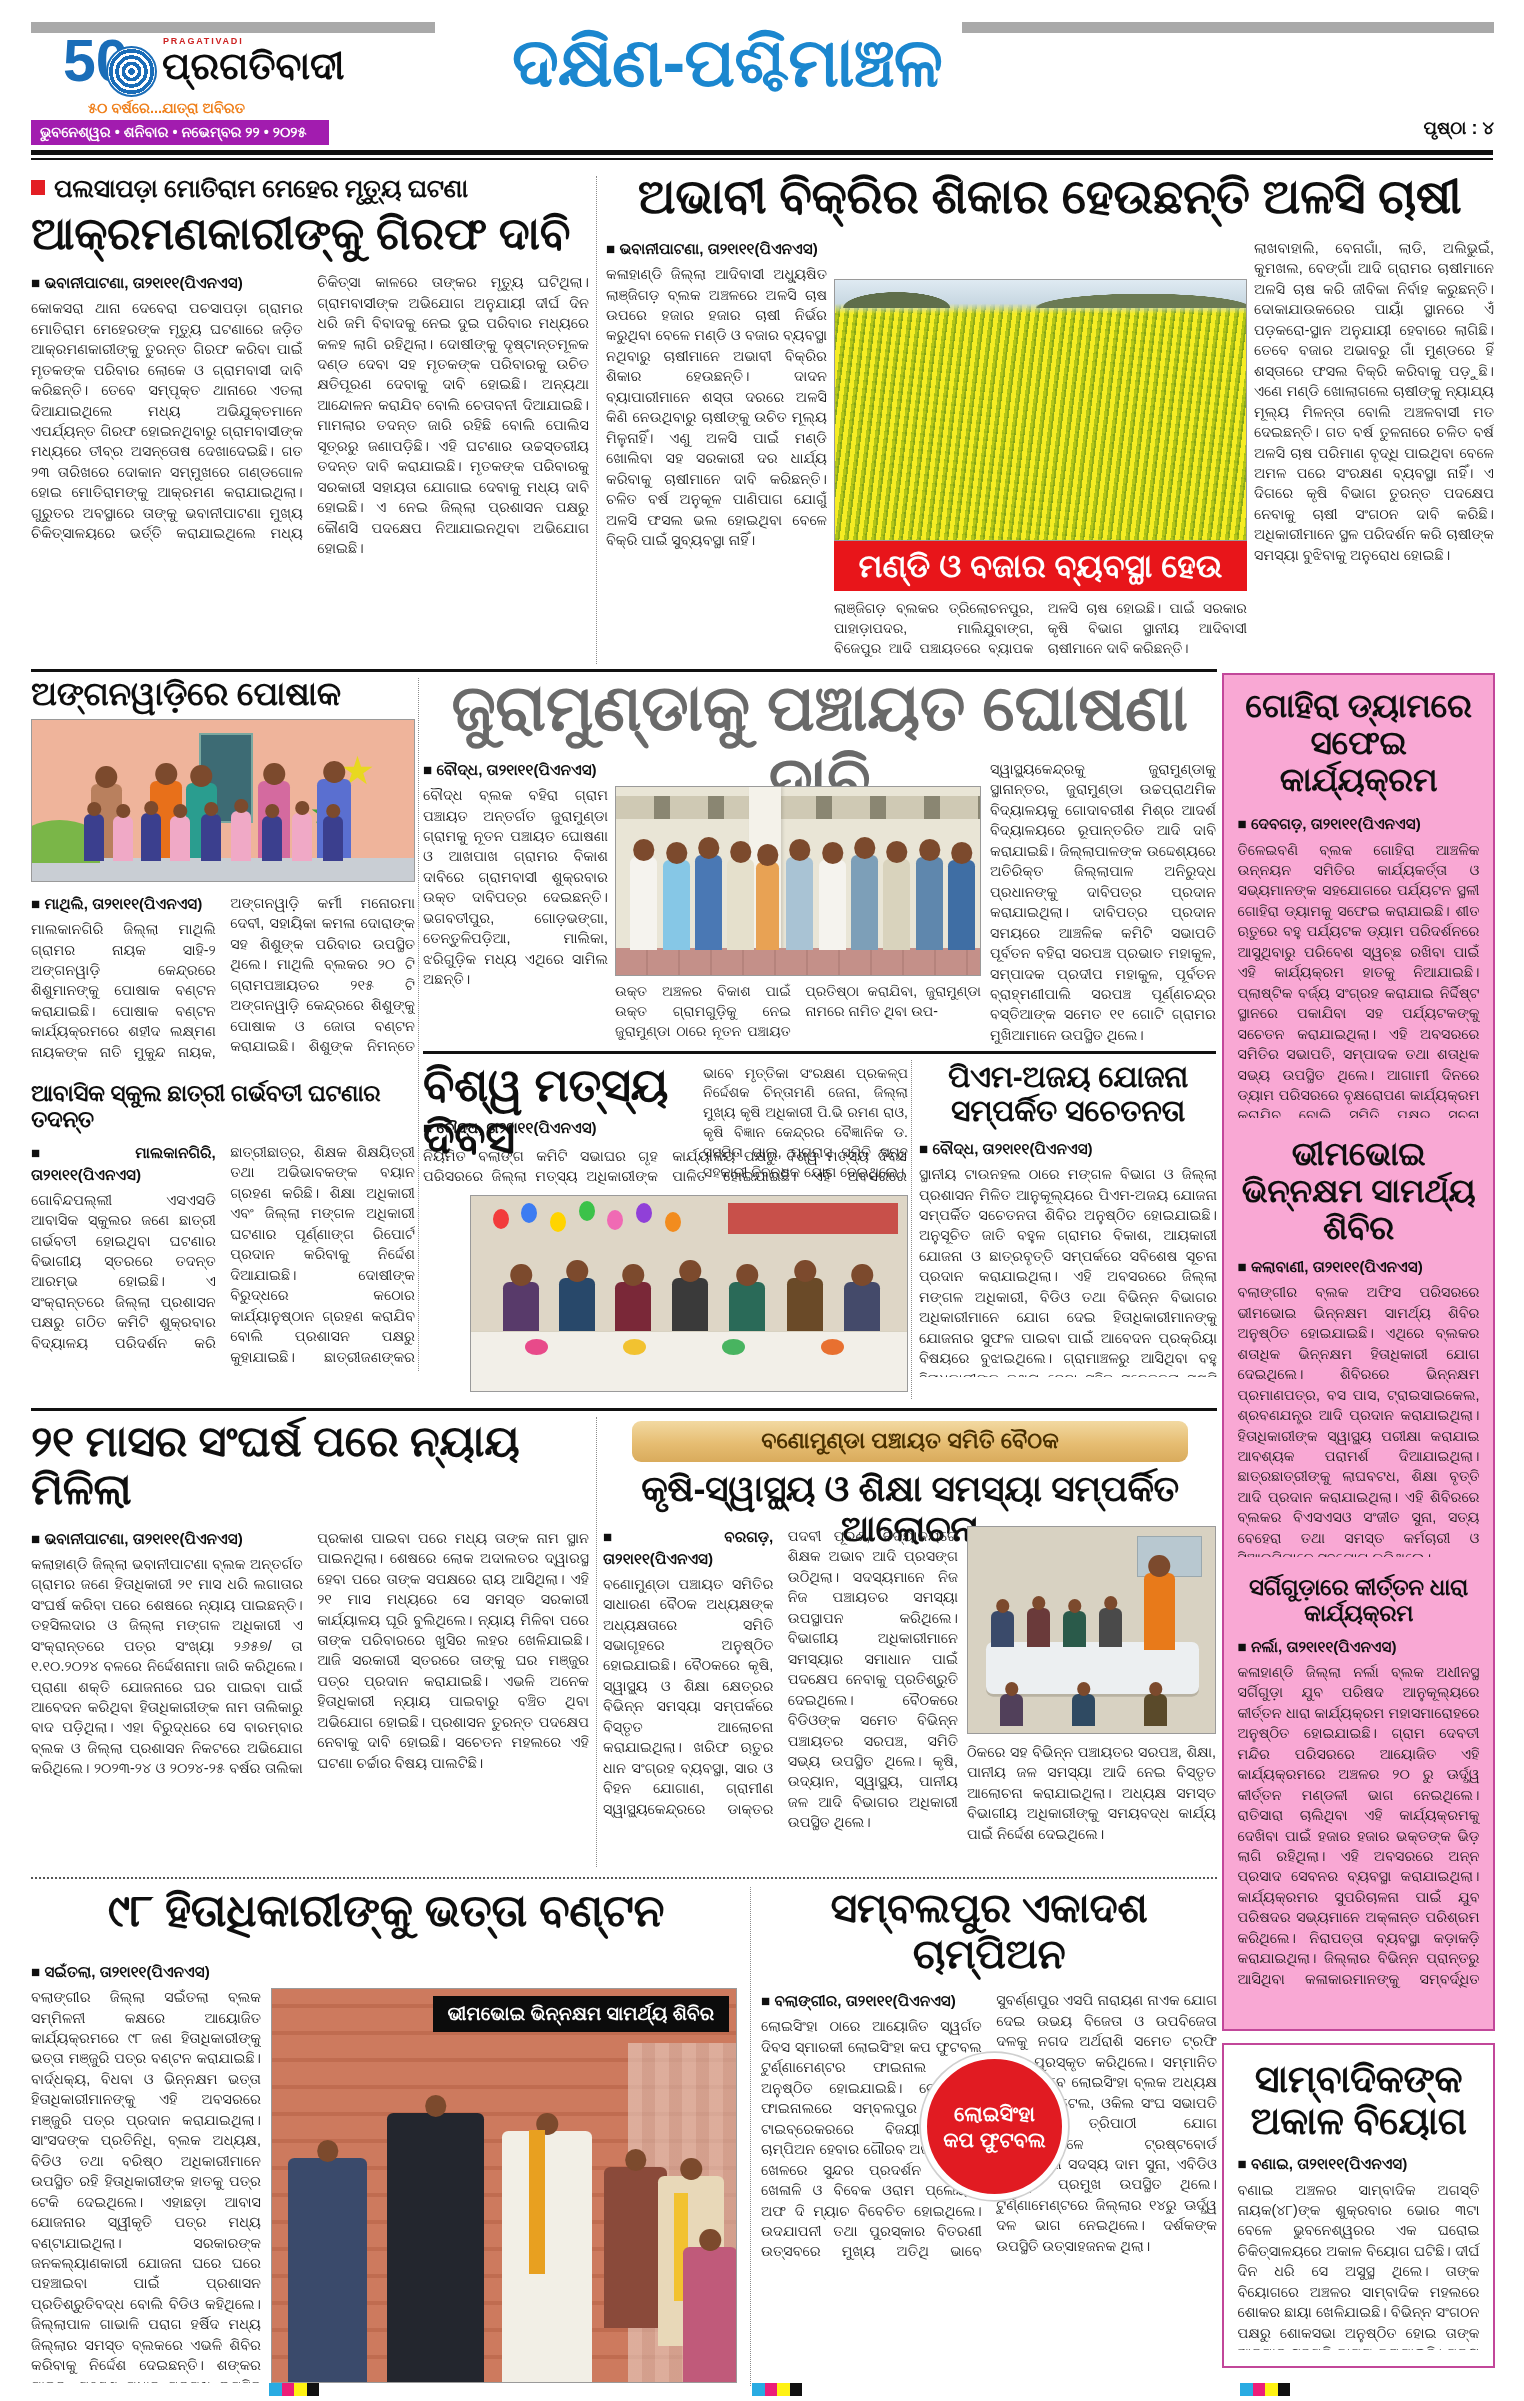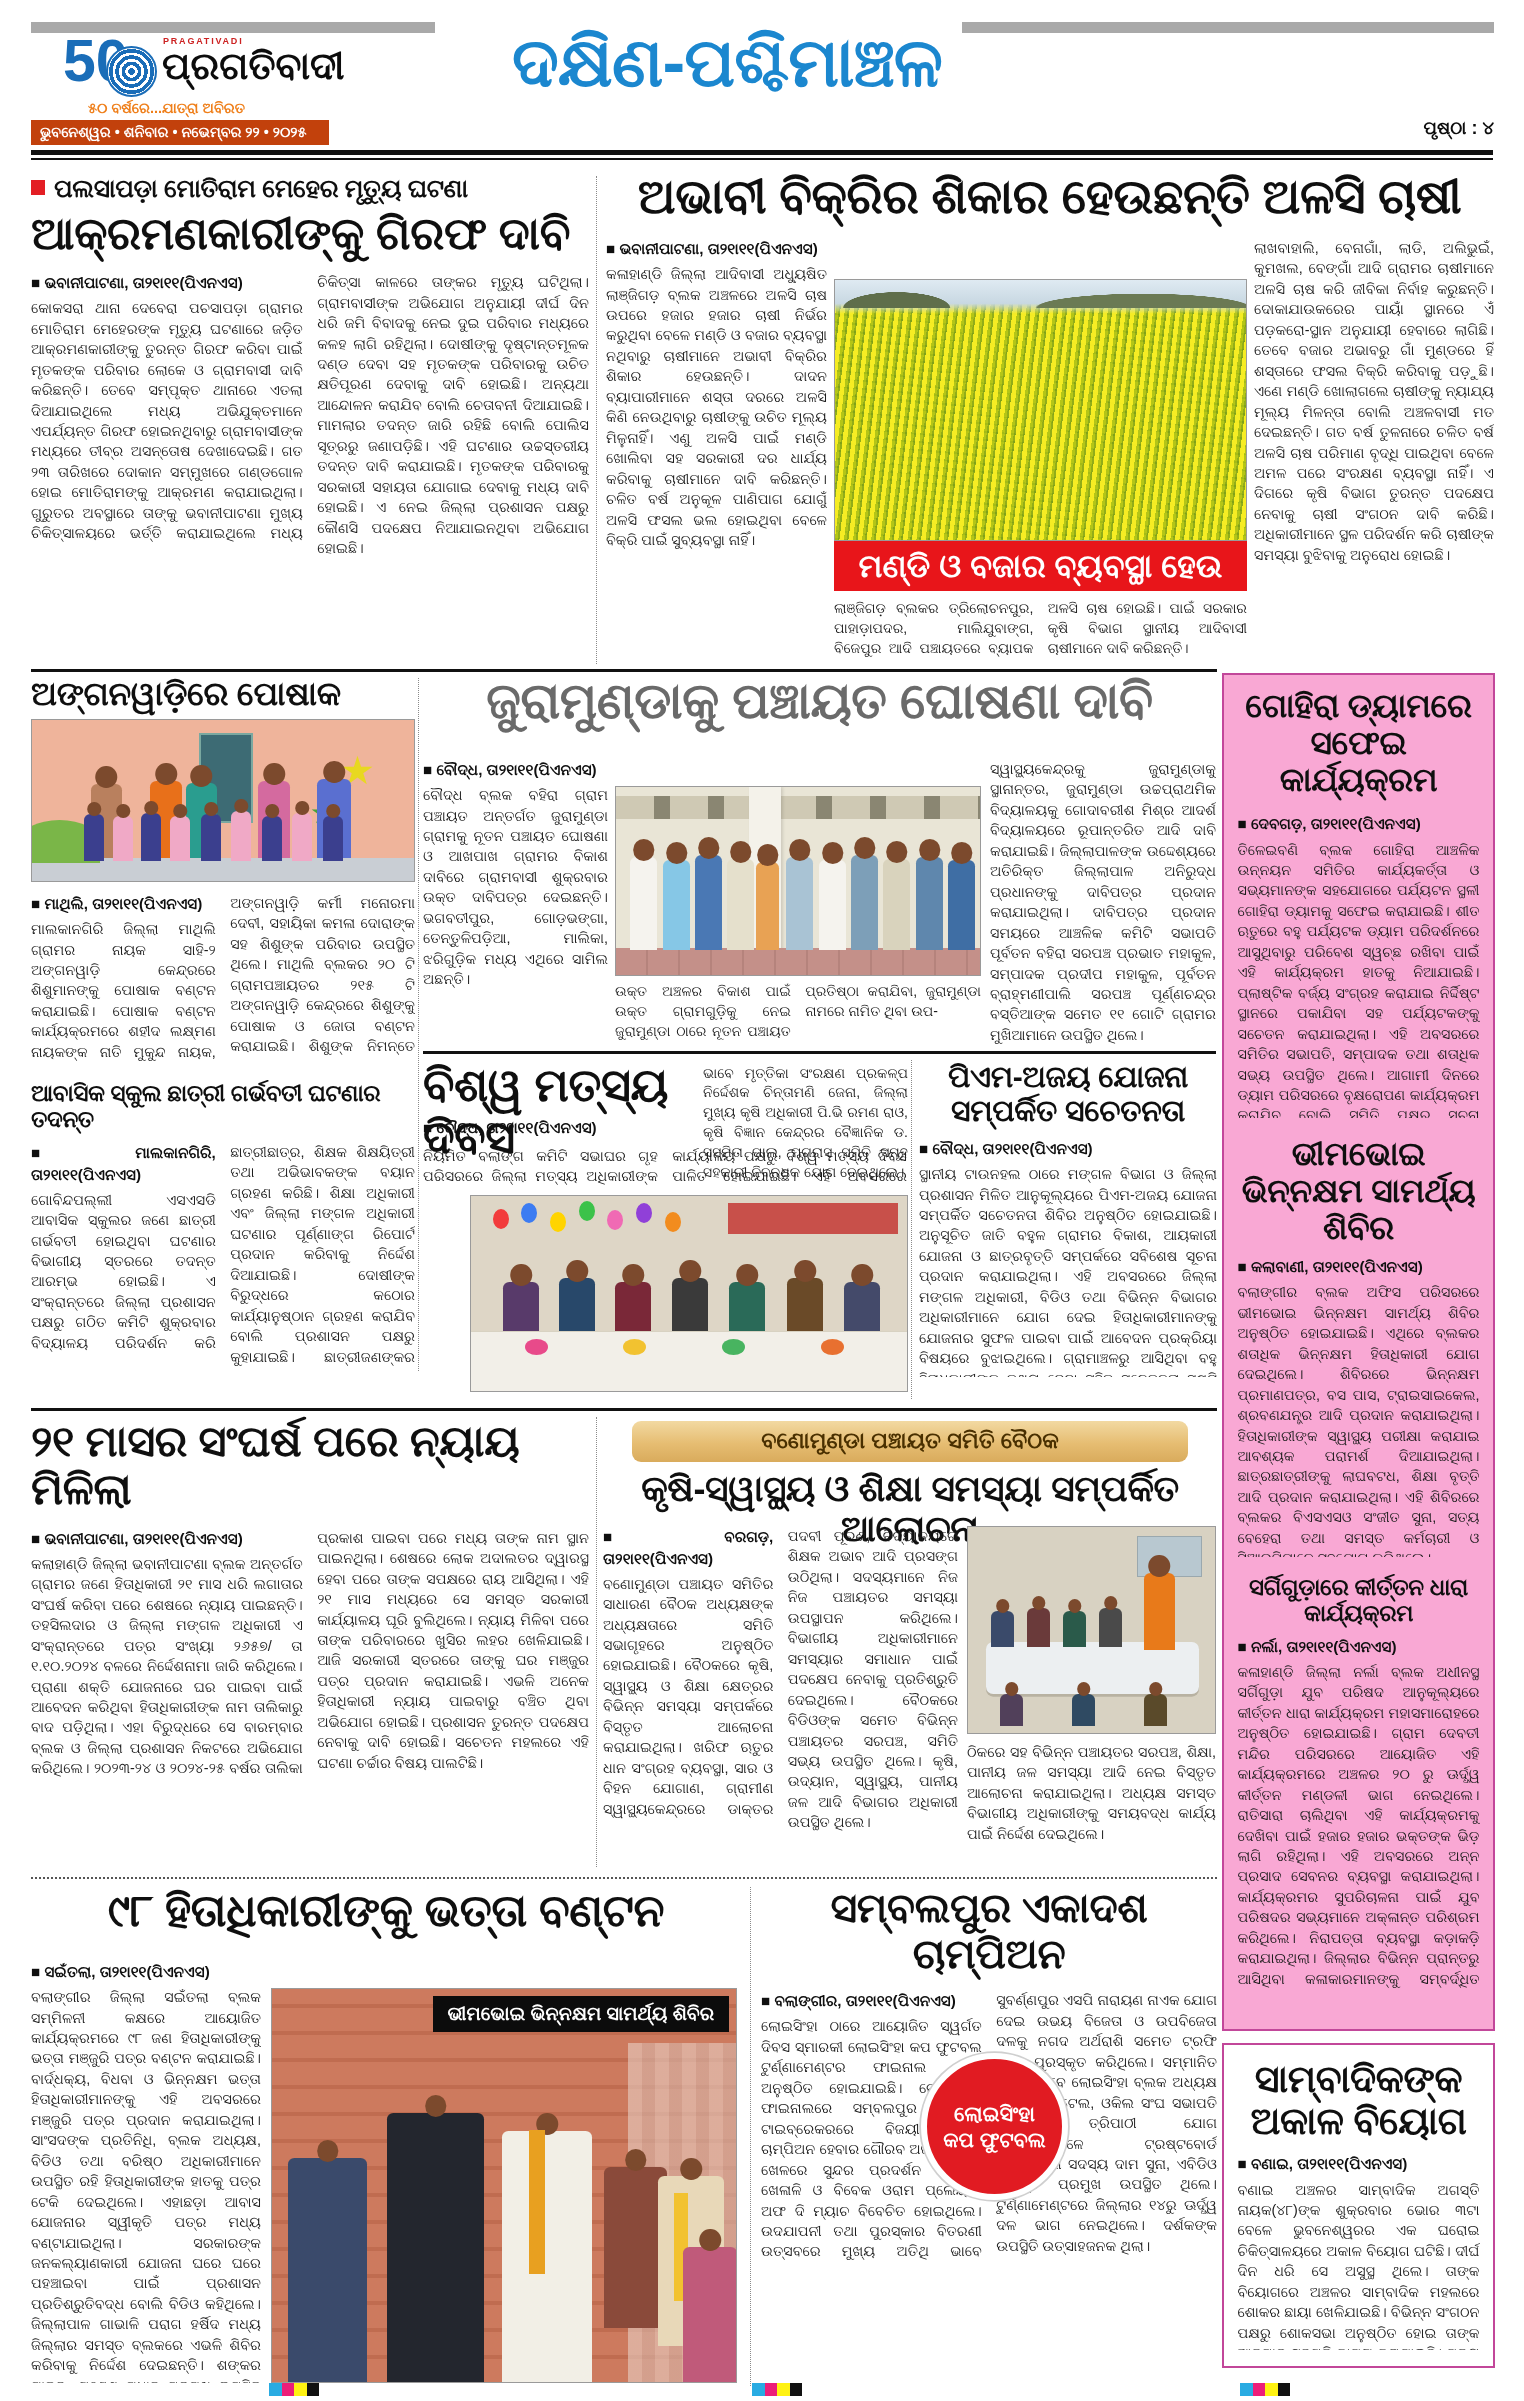--- a/index.html
+++ b/index.html
@@ -47,21 +47,21 @@
       <span class="abs" style="left:43px;top:14.4px;width:47px;height:47px;border-radius:50%;
                    background:repeating-radial-gradient(circle at 50% 50%, #1a6db8 0 3.6px, #ffffff 3.6px 6.3px);
                    border:2.7px solid #1a6db8;"></span>
       <span class="abs" style="left:100px;top:3.6px;font-size:9px;letter-spacing:1.8px;color:#cc2222;font-weight:700;">PRAGATIVADI</span>
       <span class="abs" style="left:99px;top:14.4px;font-size:38px;font-weight:800;color:#0c0c0c;line-height:1.1;">ପ୍ରଗତିବାଦୀ</span>
       <span class="abs" style="left:25px;top:68px;font-size:14.4px;font-weight:700;color:#ef7f1a;">୫୦ ବର୍ଷରେ...ଯାତ୍ରା ଅବିରତ</span>
     </div>
 
     <div class="abs center" style="left:386px;top:23px;width:682px;font-size:68px;font-weight:800;color:#1b87cf;letter-spacing:-0.9px;">ଦକ୍ଷିଣ-ପଶ୍ଚିମାଞ୍ଚଳ</div>
 
-    <div class="abs" style="left:31px;top:120px;width:298px;height:25px;background:#c2410c;color:#ffffff;
+    <div class="abs" style="left:31px;top:120px;width:298px;height:25px;background:#a21caf;color:#ffffff;
                 font-size:14.4px;font-weight:700;line-height:25px;padding-left:9px;box-sizing:border-box;">
       <span>ଭୁବନେଶ୍ୱର • ଶନିବାର • ନଭେମ୍ବର ୨୨ • ୨୦୨୫</span>
     </div>
     <div class="abs" style="left:1346px;top:118px;width:148px;font-size:18px;font-weight:700;text-align:right;color:#0c0c0c;">ପୃଷ୍ଠା : ୪</div>
     <div class="abs hr" style="left:31px;top:150px;width:1462px;height:4.5px;"></div>
     <div class="abs hr" style="left:31px;top:158px;width:1462px;height:1.8px;"></div>
   </div>
 
   <div class="abs" style="left:31px;top:174px;width:558px;height:492px;">
     <div style="position:relative;padding-left:23px;">
@@ -140,21 +140,21 @@
     <div class="hl" style="position:absolute;left:0;top:405px;width:384px;font-size:23px;">ଆବାସିକ ସ୍କୁଲ ଛାତ୍ରୀ ଗର୍ଭବତୀ ଘଟଣାର ତଦନ୍ତ</div>
     <div class="body cols2" style="position:absolute;left:0;top:466px;width:384px;height:231px;">
       <span class="byline">■ ମାଲକାନଗିରି, ତା୨୧ା୧୧(ପିଏନଏସ)</span>
       <span>ଗୋବିନ୍ଦପଲ୍ଲୀ ଏସଏସଡି ଆବାସିକ ସ୍କୁଲର ଜଣେ ଛାତ୍ରୀ ଗର୍ଭବତୀ ହୋଇଥିବା ଘଟଣାର ବିଭାଗୀୟ ସ୍ତରରେ ତଦନ୍ତ ଆରମ୍ଭ ହୋଇଛି। ଏ ସଂକ୍ରାନ୍ତରେ ଜିଲ୍ଲା ପ୍ରଶାସନ ପକ୍ଷରୁ ଗଠିତ କମିଟି ଶୁକ୍ରବାର ବିଦ୍ୟାଳୟ ପରିଦର୍ଶନ କରି ଛାତ୍ରୀଛାତ୍ର, ଶିକ୍ଷକ ଶିକ୍ଷୟିତ୍ରୀ ତଥା ଅଭିଭାବକଙ୍କ ବୟାନ ଗ୍ରହଣ କରିଛି। ଶିକ୍ଷା ଅଧିକାରୀ ଏବଂ ଜିଲ୍ଲା ମଙ୍ଗଳ ଅଧିକାରୀ ଘଟଣାର ପୂର୍ଣ୍ଣାଙ୍ଗ ରିପୋର୍ଟ ପ୍ରଦାନ କରିବାକୁ ନିର୍ଦ୍ଦେଶ ଦିଆଯାଇଛି। ଦୋଷୀଙ୍କ ବିରୁଦ୍ଧରେ କଠୋର କାର୍ଯ୍ୟାନୁଷ୍ଠାନ ଗ୍ରହଣ କରାଯିବ ବୋଲି ପ୍ରଶାସନ ପକ୍ଷରୁ କୁହାଯାଇଛି। ଛାତ୍ରୀଜଣଙ୍କର ସ୍ୱାସ୍ଥ୍ୟ ପରୀକ୍ଷା କରାଯାଇ ଚିକିତ୍ସା ବ୍ୟବସ୍ଥା କରାଯାଇଛି। ଏ ଘଟଣାକୁ ନେଇ ଅଞ୍ଚଳରେ ଚାଞ୍ଚଲ୍ୟ ଖେଳିଯାଇଛି। ଅଭିଭାବକ ମହଲରେ ଉଦବେଗ ପ୍ରକାଶ ପାଇଛି।</span>
     </div>
   </div>
 
   <div class="abs dotv" style="left:418px;top:678px;height:693px;"></div>
 
   <div class="abs" style="left:423px;top:673px;width:793px;height:375px;">
-    <div class="hl center" style="font-size:50px;color:#6a6a6a;">ଜୁରାମୁଣ୍ଡାକୁ ପଞ୍ଚାୟତ ଘୋଷଣା ଦାବି</div>
+    <div class="hl center" style="font-size:64px;color:#6a6a6a;">ଜୁରାମୁଣ୍ଡାକୁ ପଞ୍ଚାୟତ ଘୋଷଣା ଦାବି</div>
     <div class="body" style="position:absolute;left:0;top:86px;width:185px;height:285px;">
       <span class="byline">■ ବୌଦ୍ଧ, ତା୨୧ା୧୧(ପିଏନଏସ)</span>
       <span>ବୌଦ୍ଧ ବ୍ଲକ ବହିରା ଗ୍ରାମ ପଞ୍ଚାୟତ ଅନ୍ତର୍ଗତ ଜୁରାମୁଣ୍ଡା ଗ୍ରାମକୁ ନୂତନ ପଞ୍ଚାୟତ ଘୋଷଣା ଓ ଆଖପାଖ ଗ୍ରାମର ବିକାଶ ଦାବିରେ ଗ୍ରାମବାସୀ ଶୁକ୍ରବାର ଉକ୍ତ ଦାବିପତ୍ର ଦେଇଛନ୍ତି। ଭଗବତୀପୁର, ଗୋଡ଼ଭଙ୍ଗା, ତେନ୍ତୁଳିପଡ଼ିଆ, ମାଲିକା, ଝରିଗୁଡ଼ିକ ମଧ୍ୟ ଏଥିରେ ସାମିଲ ଅଛନ୍ତି।</span>
     </div>
 
     <div class="photo" style="left:192px;top:113px;width:366px;height:190px;background:#e9e5d6;">
       <div style="position:absolute;left:0;top:9px;width:100%;height:23px;
                   background:repeating-linear-gradient(90deg,#cfc9b4 0 38px,#8a8672 38px 54px);"></div>
       <div style="position:absolute;left:133px;top:0;width:32px;height:100%;background:#f4f2ea;box-shadow:1.8px 0 3.6px rgba(0,0,0,.15);"></div>
       <div style="position:absolute;bottom:0;left:0;width:100%;height:27px;

